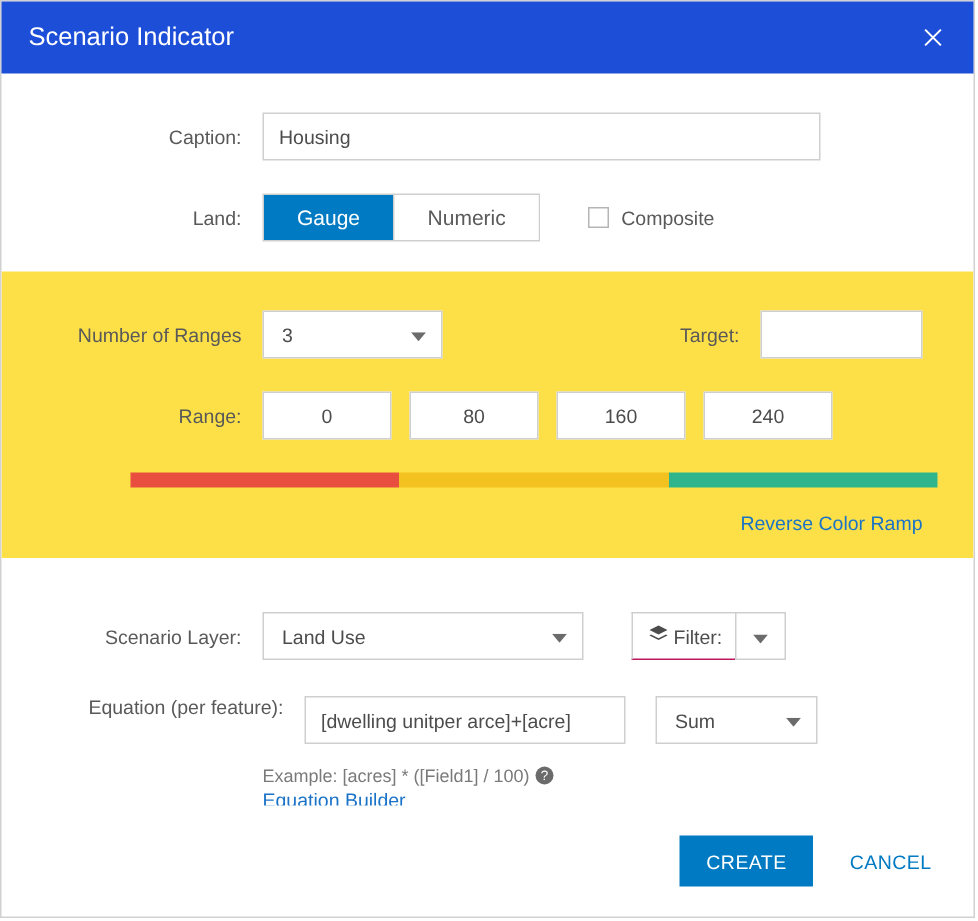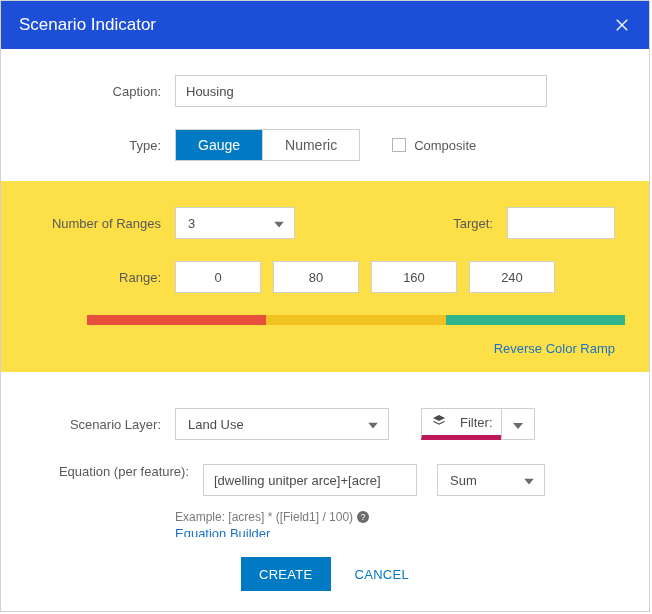--- a/index.html
+++ b/index.html
@@ -143,25 +143,25 @@
     text-align: right;
     padding: 16px 34px 0 0;
     color: #1a73c7;
     cursor: pointer;
   }
   .section-gap { height: 28px; }
   .scenario-select { width: 214px; }
   .filter-label {
     display: inline-flex;
     align-items: center;
-    gap: 14px;
+    gap: 3px;
     height: 32px;
     padding: 0 8px 0 10px;
     border-top: 1px solid #cfcfcf;
-    border-bottom: 5px solid #be185d;
+    border-bottom: 1px solid #be185d;
     border-left: 1px solid #cfcfcf;
     color: #4c4c4c;
   }
   .filter-caret {
     width: 34px; height: 32px;
     border: 1px solid #cfcfcf;
     display: inline-flex;
     align-items: center;
     justify-content: center;
     cursor: pointer;
@@ -196,21 +196,21 @@
     align-items: center;
     justify-content: center;
   }
   .eq-builder-link {
     color: #1a73c7;
     padding: 2px 0 0 174px;
     cursor: pointer;
   }
   .footer {
     display: flex;
-    justify-content: center;
+    justify-content: flex-end;
     align-items: center;
     gap: 24px;
     padding: 20px 28px;
   }
   .btn-create {
     background: #007ac2;
     color: #fff;
     border: none;
     height: 34px;
     padding: 0 18px;
@@ -244,21 +244,21 @@
   <div class="body">
 
     <div class="row top-pad">
       <div class="label-col">Caption:</div>
       <div class="control-col">
         <input type="text" class="caption-input" value="Housing" style="">
       </div>
     </div>
 
     <div class="row" style="padding-top:14px; padding-bottom:14px;">
-      <div class="label-col">Type:</div>
+      <div class="label-col">Land:</div>
       <div class="control-col">
         <div class="seg">
           <button class="active">Gauge</button>
           <button>Numeric</button>
         </div>
         <label class="checkbox">
           <span class="box"></span>
           <span>Composite</span>
         </label>
       </div>

